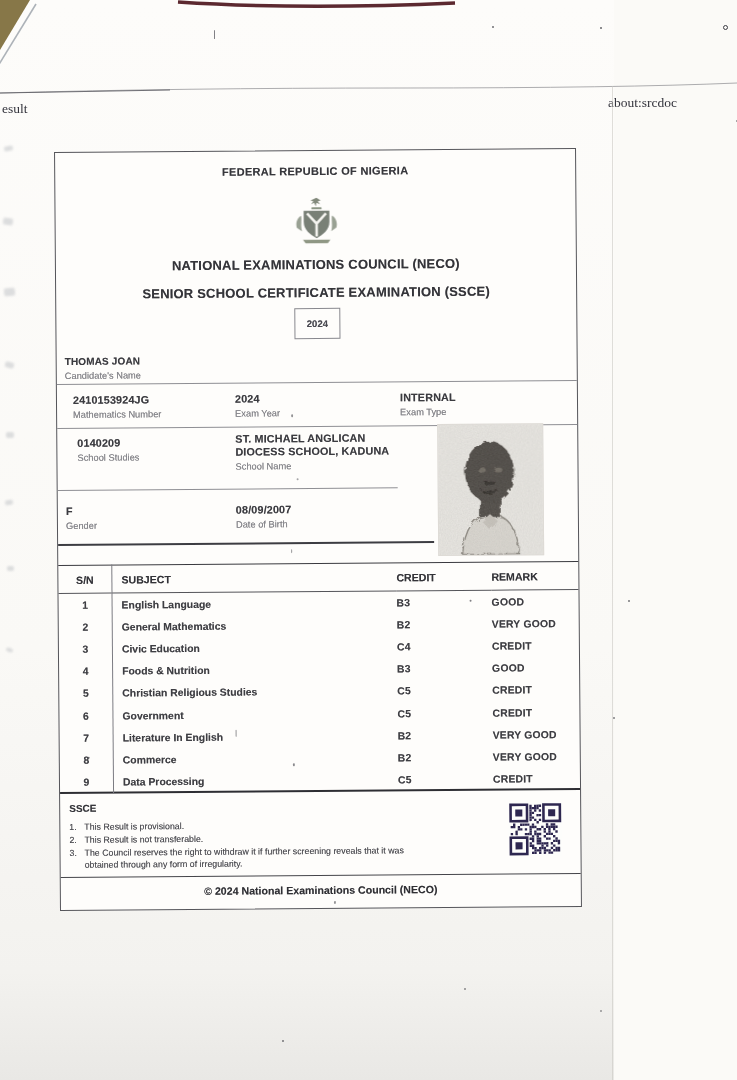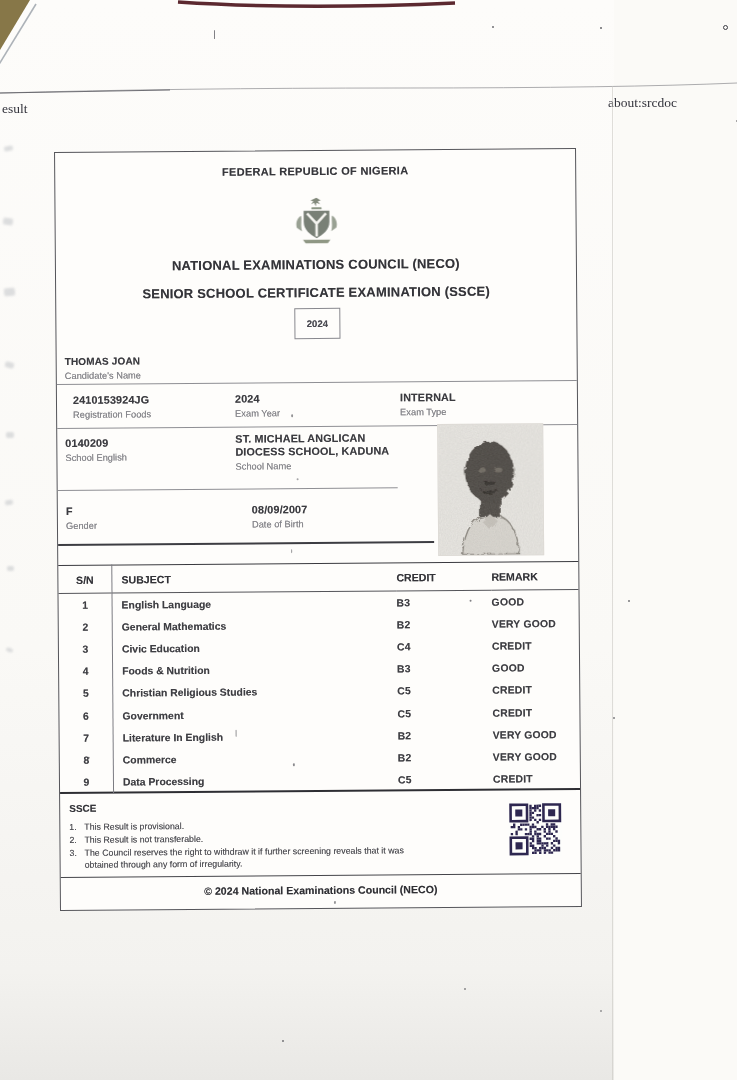--- a/index.html
+++ b/index.html
@@ -133,47 +133,47 @@
     <div class="abs yearbox">2024</div>
 
     <div class="field" style="left:8px;top:202px">
       <div class="v" style="font-size:10px">THOMAS JOAN</div>
       <div class="l">Candidate's Name</div>
     </div>
     <div class="divider" style="left:0;right:0;top:231px"></div>
 
     <div class="field" style="left:16px;top:241px">
       <div class="v">2410153924JG</div>
-      <div class="l">Registration Foods</div>
+      <div class="l">Mathematics Number</div>
     </div>
     <div class="field" style="left:178px;top:241px">
       <div class="v">2024</div>
       <div class="l">Exam Year</div>
     </div>
     <div class="field" style="left:343px;top:241px">
       <div class="v">INTERNAL</div>
       <div class="l">Exam Type</div>
     </div>
     <div class="divider" style="left:0;right:0;top:275px"></div>
 
-    <div class="field" style="left:8px;top:284px">
+    <div class="field" style="left:20px;top:284px">
       <div class="v">0140209</div>
-      <div class="l">School English</div>
+      <div class="l">School Studies</div>
     </div>
     <div class="field" style="left:178px;top:281px;width:172px">
       <div class="v">ST. MICHAEL ANGLICAN DIOCESS SCHOOL, KADUNA</div>
       <div class="l">School Name</div>
     </div>
     <div class="divider" style="left:0;width:340px;top:337px"></div>
 
     <div class="field" style="left:8px;top:352px">
       <div class="v">F</div>
       <div class="l">Gender</div>
     </div>
-    <div class="field" style="left:194px;top:352px">
+    <div class="field" style="left:178px;top:352px">
       <div class="v">08/09/2007</div>
       <div class="l">Date of Birth</div>
     </div>
     <div class="divider dark" style="left:0;width:376px;top:391px"></div>
 
     <div class="abs photo">
       <svg viewBox="0 0 106 132" width="104" height="130">
         <defs>
           <filter id="rough" x="-10%" y="-10%" width="120%" height="120%">
             <feTurbulence type="fractalNoise" baseFrequency="0.18" numOctaves="3" result="t"></feTurbulence>

